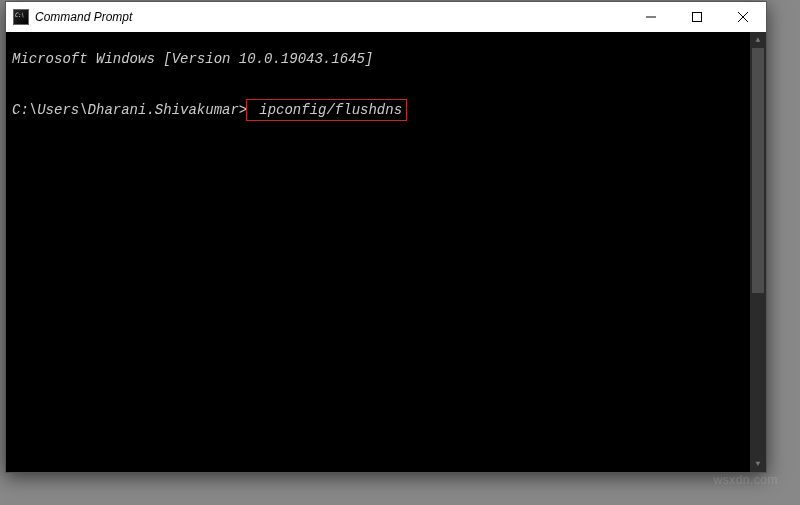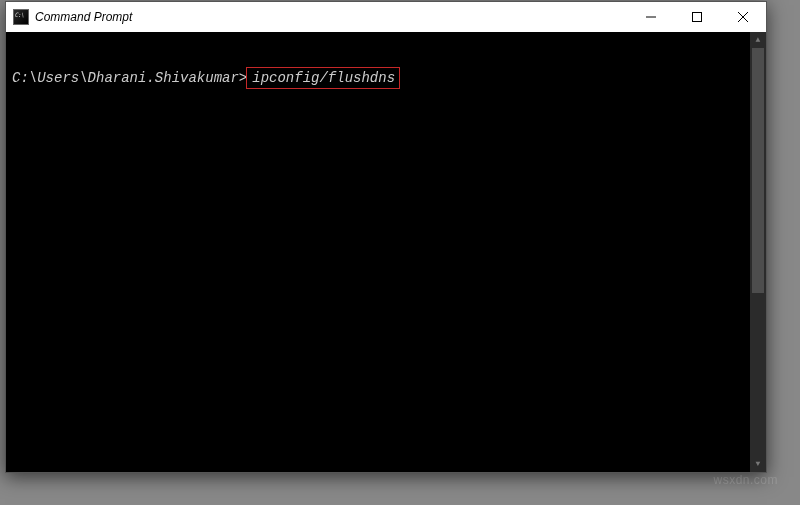--- a/index.html
+++ b/index.html
@@ -94,21 +94,21 @@
     }
     .terminal-line {
       display: block;
     }
     .prompt-row {
       display: inline-block;
     }
     .highlight-box {
       border: 1px solid #c62828;
       display: inline-block;
-      padding: 2px 4px 2px 5px;
+      padding: 2px 4px 2px 12px;
       margin-left: -1px;
     }
     .scrollbar {
       position: absolute;
       right: 0;
       top: 0;
       bottom: 0;
       width: 16px;
       background: #2b2b2b;
     }
@@ -172,20 +172,21 @@
       <div class="win-btn close">
         <svg viewBox="0 0 10 10">
             <line x1="0" y1="0" x2="10" y2="10" stroke="currentColor" stroke-width="1"></line>
             <line x1="10" y1="0" x2="0" y2="10" stroke="currentColor" stroke-width="1"></line>
           </svg>
       </div>
     </div>
   </div>
 
   <div class="terminal-body">
+<span class="terminal-line">Microsoft Windows [Version 10.0.19043.1645]</span>
 <span class="terminal-line"></span>
 <span class="prompt-row"><span>C:\Users\Dharani.Shivakumar&gt;</span><span class="highlight-box"><span>ipconfig/flushdns</span></span></span>
 
     <div class="scrollbar">
       <div class="scrollbar-arrow up">▲</div>
       <div class="scrollbar-track">
         <div class="scrollbar-thumb"></div>
       </div>
       <div class="scrollbar-arrow down">▼</div>
     </div>

